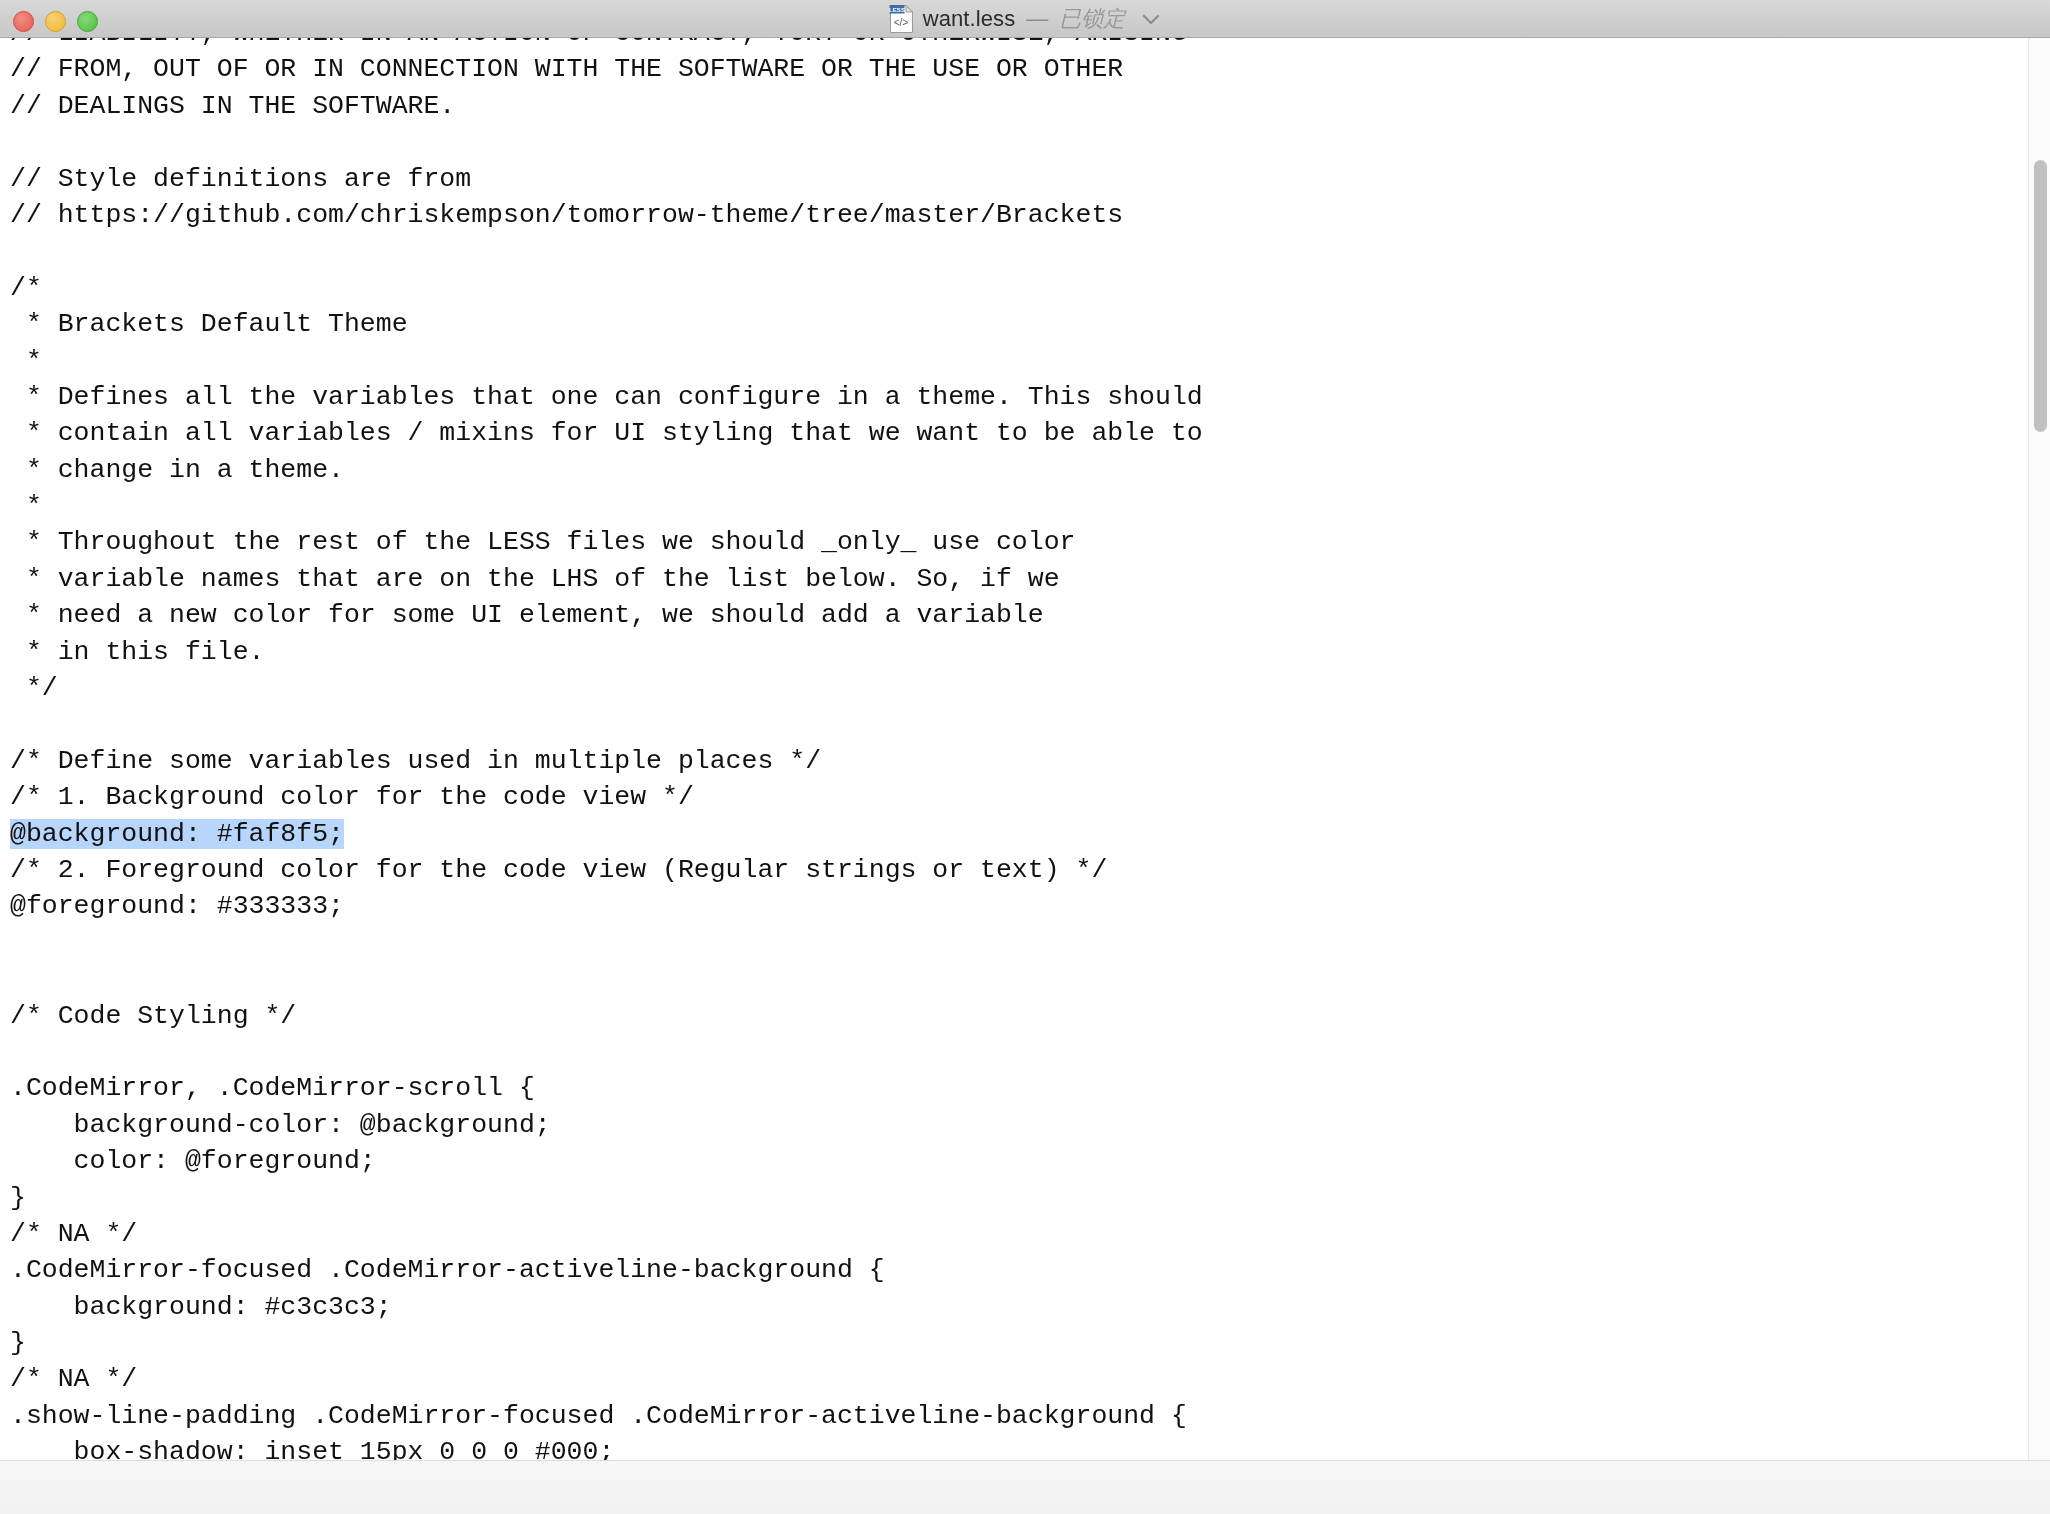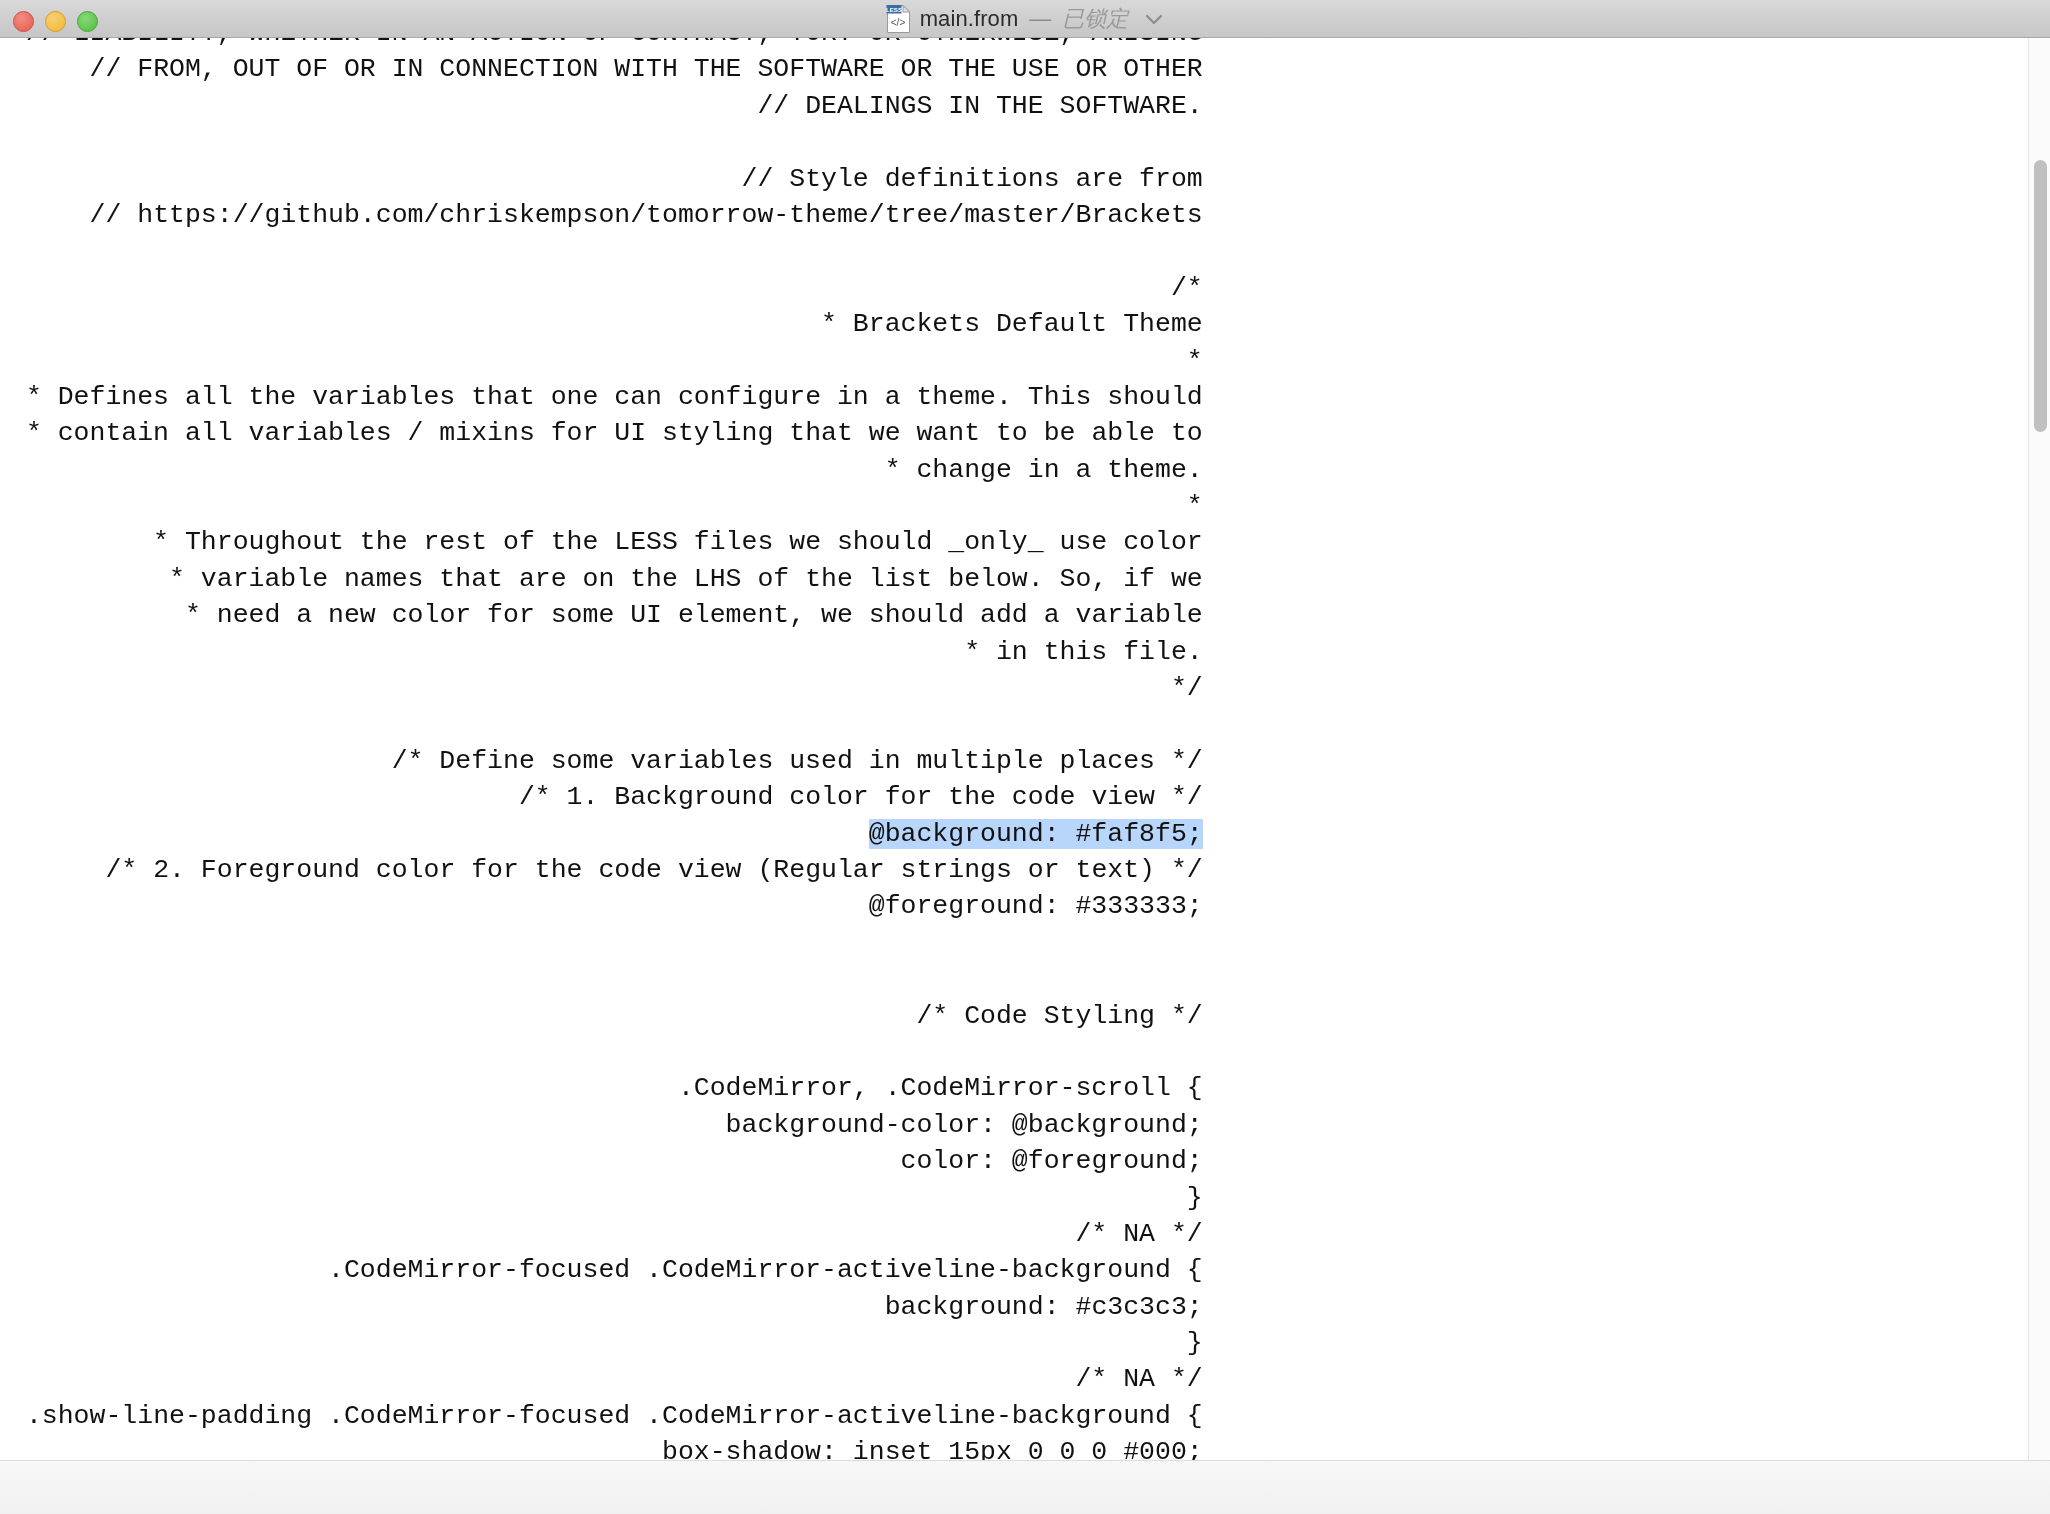--- a/index.html
+++ b/index.html
@@ -115,21 +115,20 @@
   .code {
     position: absolute;
     top: -23px;
     left: 10px;
     font-family: "Liberation Mono", "DejaVu Sans Mono", monospace;
     font-size: 26.5px;
     line-height: 36.4px;
     color: #111111;
     white-space: pre;
     letter-spacing: 0px;
-    text-align: right;
     -webkit-font-smoothing: none;
   }
   .code .line {
     height: 36.4px;
     white-space: pre;
   }
   .code .line > span.sel {
     background: #b8d6fb;
   }
 
@@ -183,21 +182,21 @@
       <span class="file-icon">
         <svg width="25" height="30" viewBox="0 0 25 30" xmlns="http://www.w3.org/2000/svg">
           <path d="M1.5 1.5 H17 L23.5 8 V28.5 H1.5 Z" fill="#ffffff" stroke="#9a9a9a" stroke-width="1"></path>
           <path d="M17 1.5 L23.5 8 H17 Z" fill="#e2e2e2" stroke="#9a9a9a" stroke-width="1"></path>
           <rect x="0.5" y="1" width="15" height="8.5" fill="#3a6ea5"></rect>
           <text x="8" y="8" font-family="Liberation Sans, sans-serif" font-size="6.2" font-weight="bold" fill="#ffffff" text-anchor="middle">LESS</text>
           <text x="12" y="22" font-family="Liberation Sans, sans-serif" font-size="10" fill="#555555" text-anchor="middle">&lt;/&gt;</text>
         </svg>
       </span>
 
-      <span class="title-text">main.from</span>
+      <span class="title-text">want.less</span>
       <span class="title-sep">—</span>
       <span class="title-lock">已锁定</span>
 
       <span class="title-chevron">
         <svg width="20" height="13" viewBox="0 0 20 13" xmlns="http://www.w3.org/2000/svg">
           <polyline points="3,3 10,10 17,3" fill="none" stroke="#8c8c8c" stroke-width="2.2" stroke-linecap="round" stroke-linejoin="round"></polyline>
         </svg>
       </span>
 
     </div>

